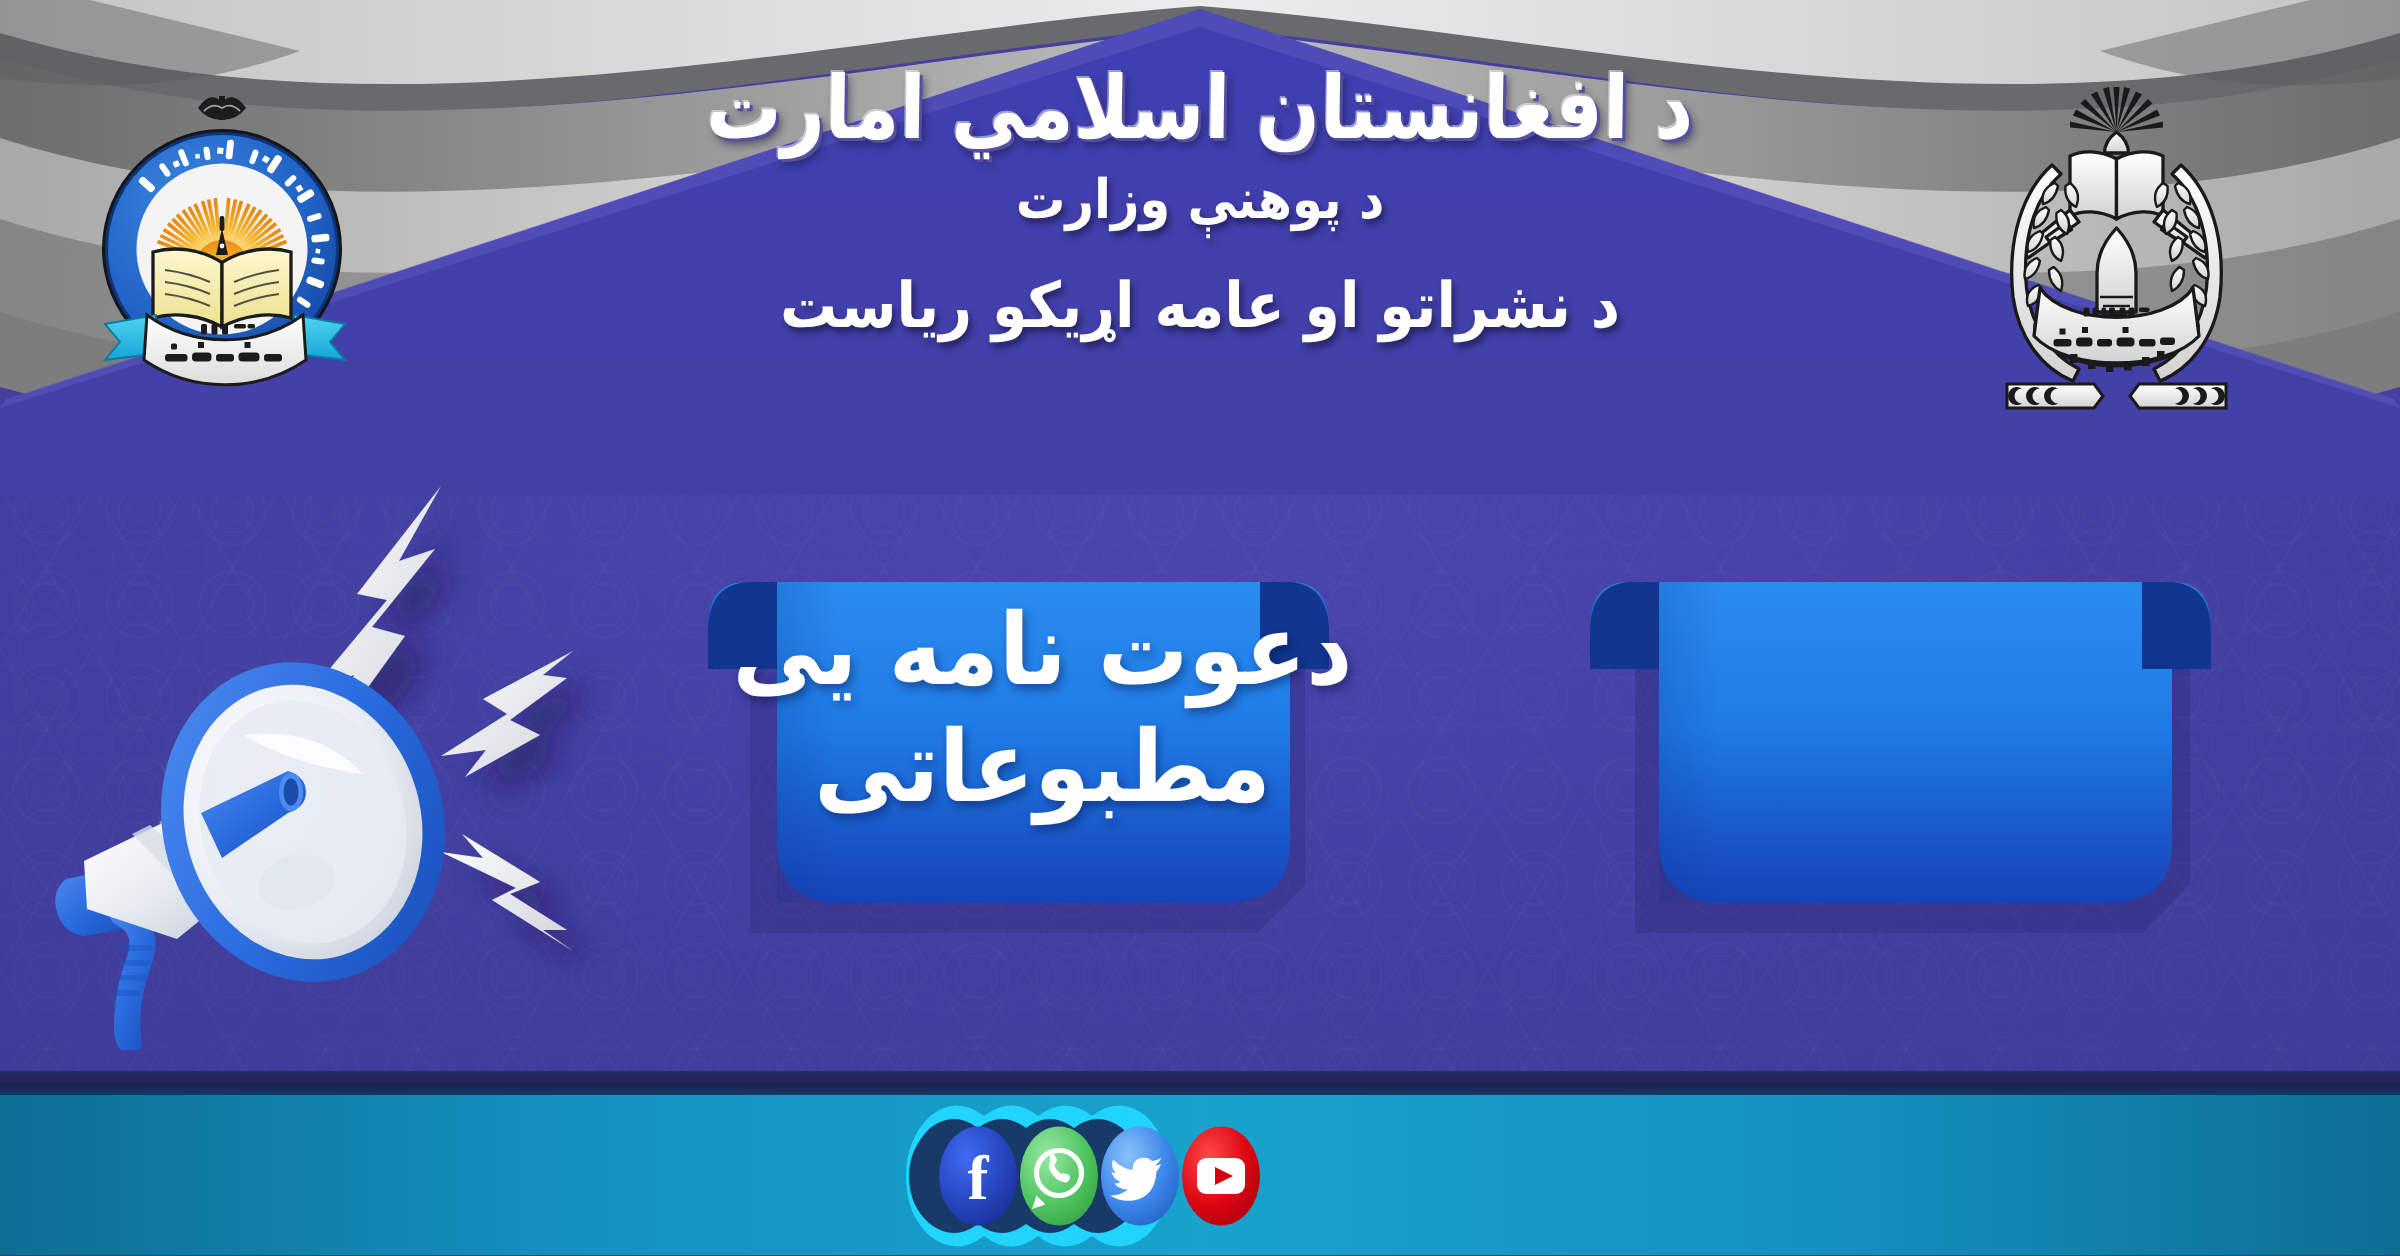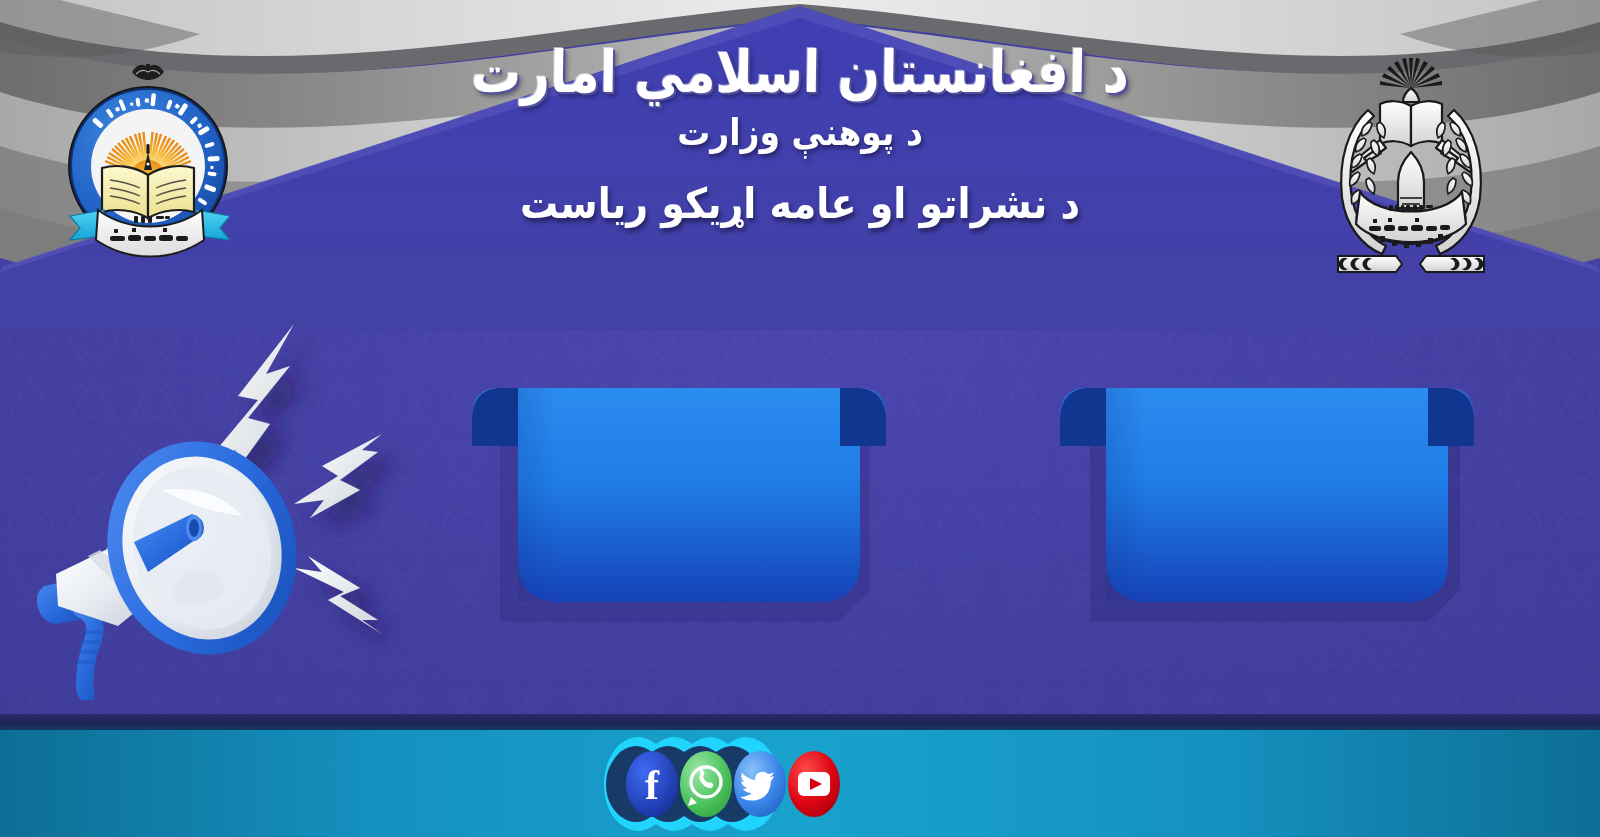--- a/index.html
+++ b/index.html
@@ -636,20 +636,24 @@
         <path d="M518,22 L498,22 Q472,24 472,56 L472,80 L518,80 Z" fill="#10368f"></path>
 
         <path d="M860,22 Q886,22 886,52 L886,78 Q886,48 860,48 L840,48 L840,22 Z" fill="url(#bnCurl)"></path>
         <path d="M840,22 L860,22 Q886,24 886,56 L886,80 L840,80 Z" fill="#10368f"></path>
         <rect x="518" y="22" width="40" height="214" fill="url(#bnShade)" opacity=".35"></rect>
       </g>
     </svg>
   </div>
 
   <div class="banner-text">
+    <div class="bt-block bt-left">
+      <div class="l1">دعوت نامه یی</div>
+      <div class="l2">مطبوعاتی</div>
+    </div>
   </div>
 
   <div class="footer-divider"></div>
   <div class="footer-bar"></div>
 
   <div class="social-wrap">
     <svg viewBox="0 0 1600 107" xmlns="http://www.w3.org/2000/svg">
       <defs>
         <radialGradient id="fbG" cx=".35" cy=".3" r=".9">
           <stop offset="0" stop-color="#3f6bf5"></stop>

